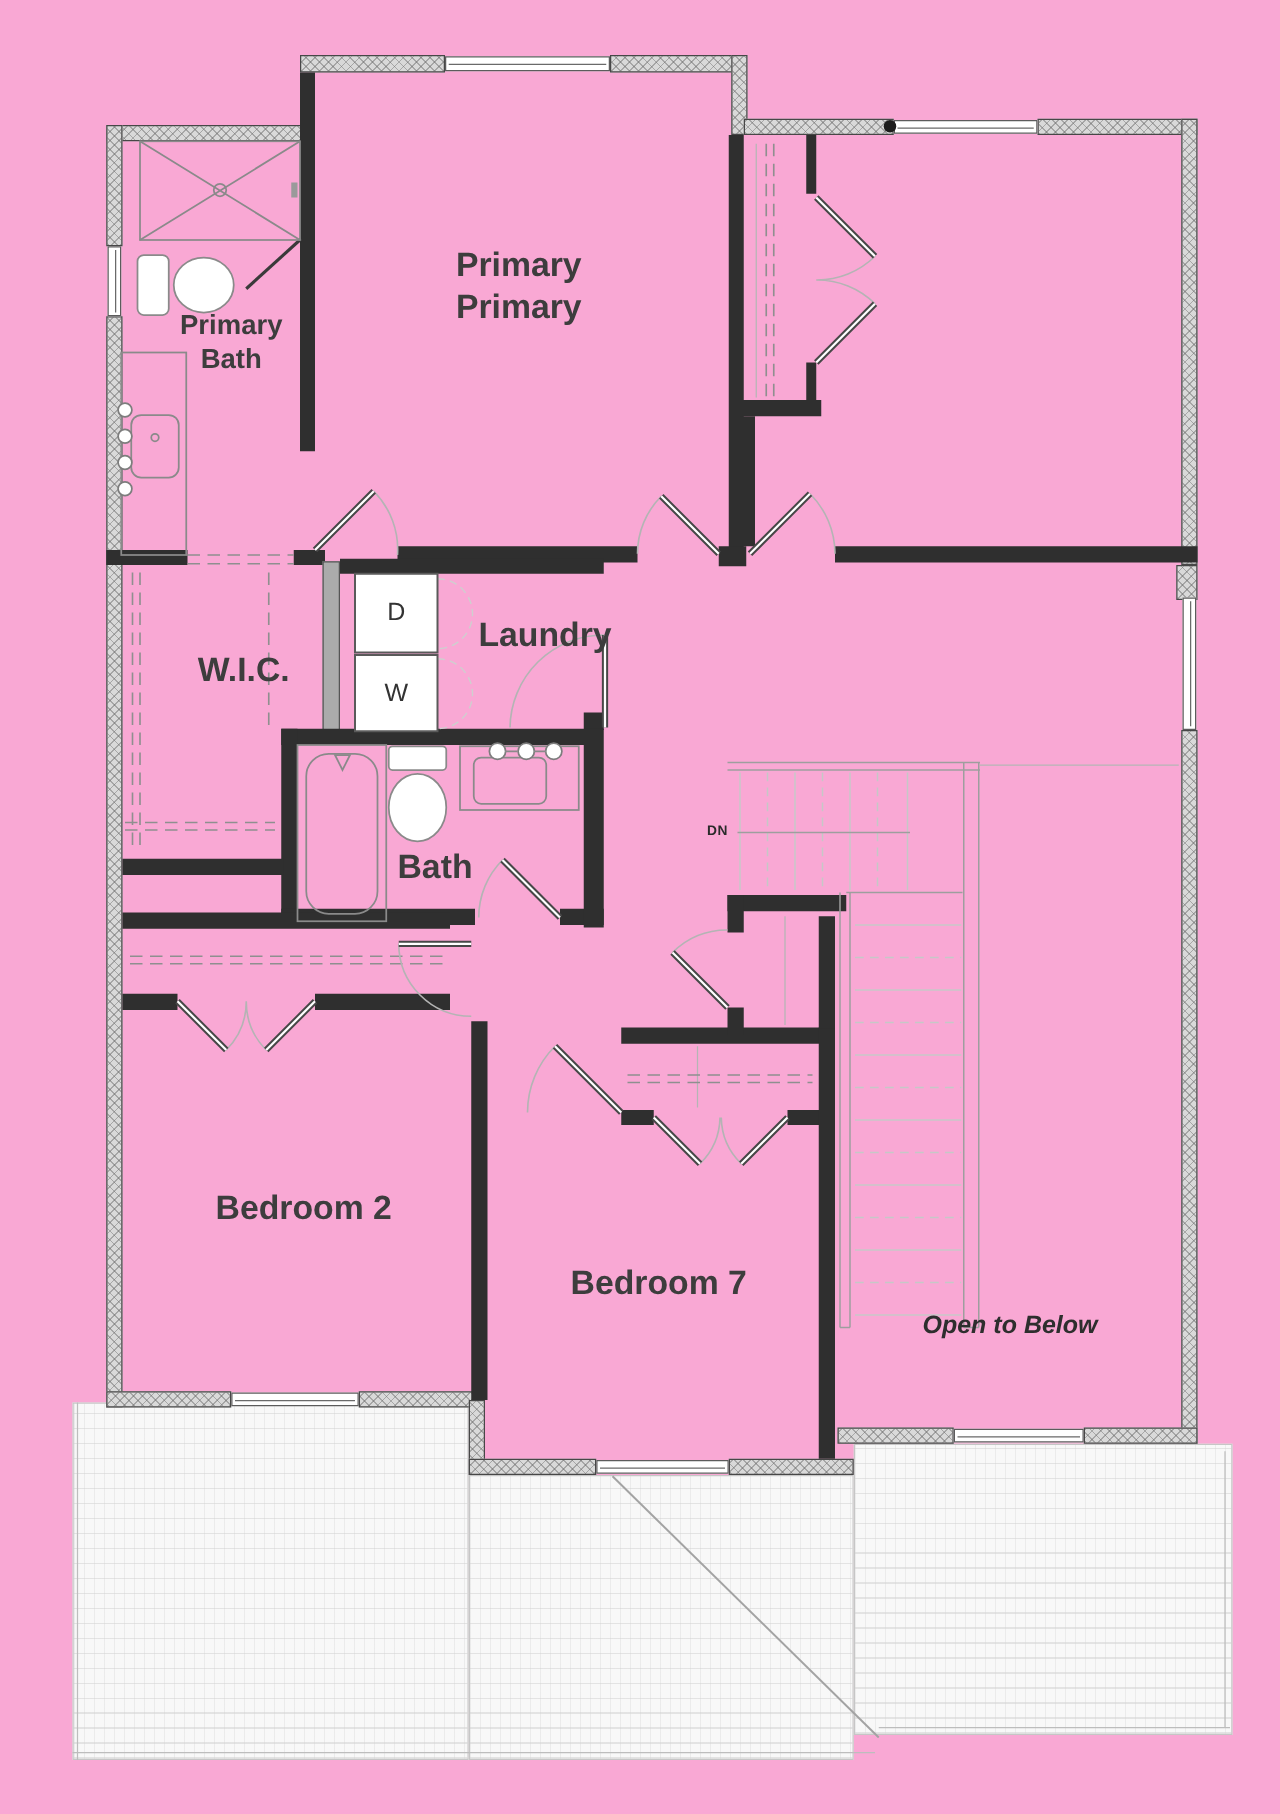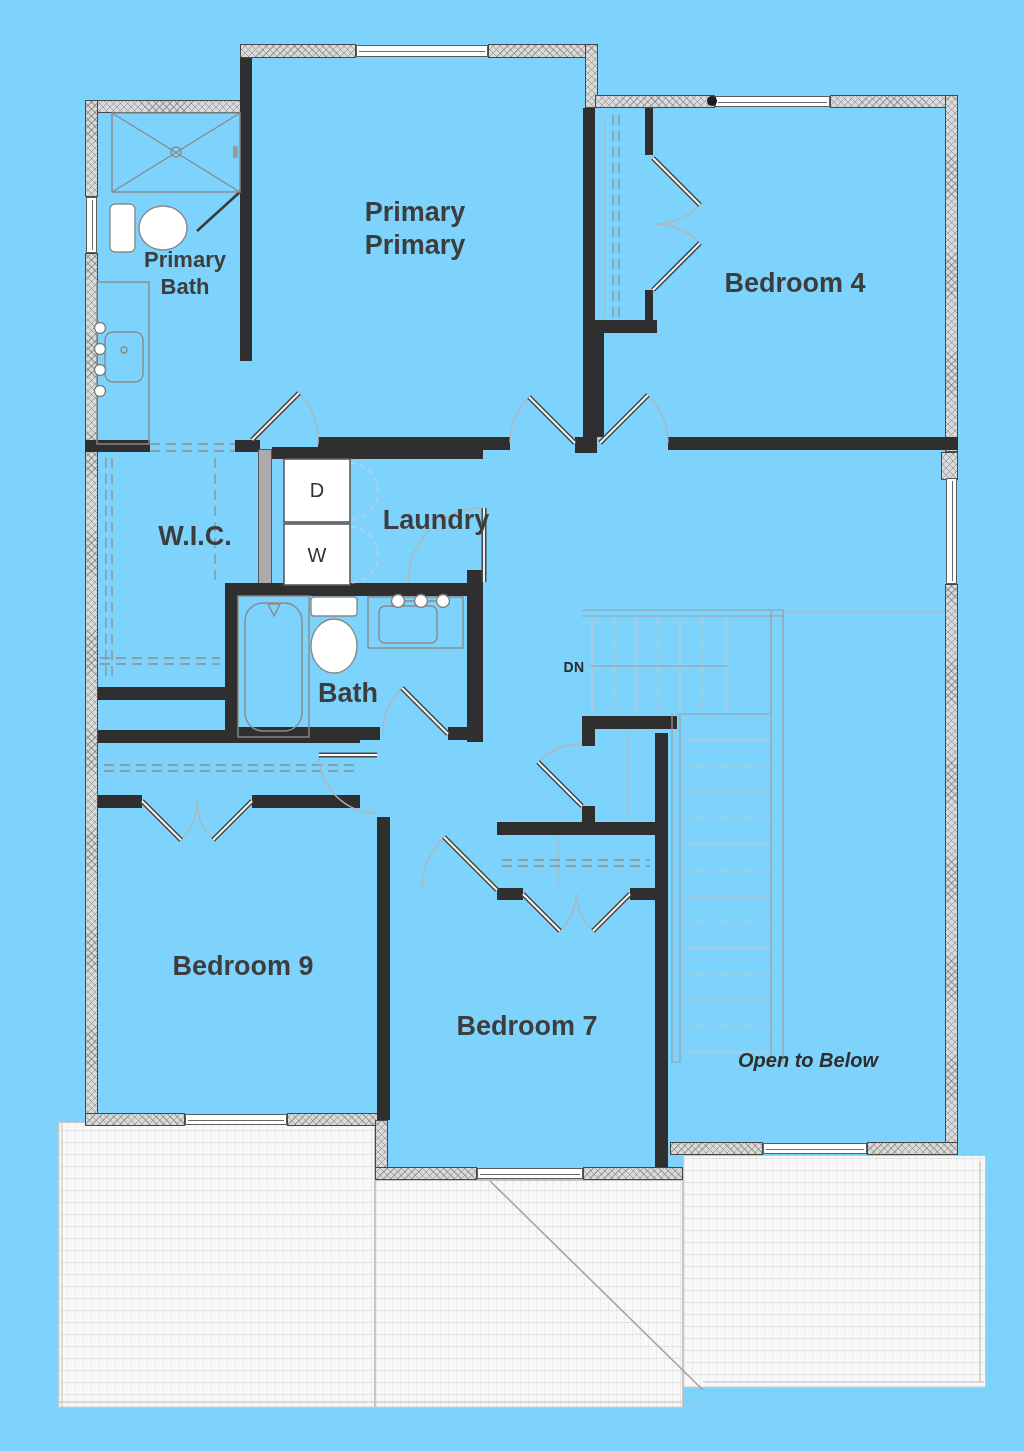--- a/index.html
+++ b/index.html
@@ -1,16 +1,16 @@
 <!DOCTYPE html>
 <html><head>
 <meta charset="utf-8">
 <style>
   html,body{margin:0;padding:0;background:#fff;}
-  #plan{position:relative;width:1024px;height:1451px;background:#7dd3fc;overflow:hidden;
+  #plan{position:relative;width:1024px;height:1451px;background:#f9a8d4;overflow:hidden;
         font-family:"Liberation Sans",sans-serif;}
   
   .wh{position:absolute;box-sizing:border-box;background-color:#d9d9d9;
       background-image:
         repeating-linear-gradient(45deg, rgba(105,105,105,.45) 0 1px, transparent 1px 5px),
         repeating-linear-gradient(-45deg, rgba(105,105,105,.45) 0 1px, transparent 1px 5px);
       border:1px solid #474747;}
   
   .ws{position:absolute;background:#2f2f2f;}
   
@@ -23,21 +23,21 @@
   .roof{position:absolute;box-sizing:border-box;background-color:#f8f8f8;border:1px solid #c6c6c6;
       background-image:
         repeating-linear-gradient(0deg, rgba(210,210,210,.55) 0 1px, transparent 1px 12px),
         repeating-linear-gradient(90deg, rgba(222,222,222,.5) 0 1px, transparent 1px 8px);}
   svg{position:absolute;left:0;top:0;}
   
   .lbl{position:absolute;color:#3d3d3d;text-align:center;line-height:1.22;}
   .big{font-size:27px;font-weight:700;}
   .med{font-size:22px;font-weight:700;}
   .sm{font-size:20px;font-weight:400;color:#333;}
-  .tiny{font-size:14px;font-weight:700;color:#2b2b2b;letter-spacing:.5px;}
+  .tiny{font-size:11px;font-weight:700;color:#2b2b2b;letter-spacing:.5px;}
   .ital{font-size:20px;font-weight:700;font-style:italic;color:#2e2e2e;}
 </style>
 </head>
 <body>
 
 <div id="plan">
 
   <div class="roof" style="left:58px;top:1122px;width:317px;height:286px;"></div>
   <div class="roof" style="left:375px;top:1180px;width:308px;height:228px;"></div>
   <div class="roof" style="left:683px;top:1155px;width:303px;height:233px;"></div>
@@ -206,23 +206,22 @@
   </svg>
 
   <div class="lbl big" style="left:295px;top:196px;width:240px;">
     <span>Primary</span><br>
     <span>Primary</span>
   </div>
   <div class="lbl med" style="left:105px;top:247px;width:160px;">
     <span>Primary</span><br>
     <span>Bath</span>
   </div>
-  <div class="lbl big" style="left:670px;top:267px;width:250px;">Bedroom 4</div>
   <div class="lbl big" style="left:115px;top:520px;width:160px;">W.I.C.</div>
-  <div class="lbl big" style="left:336px;top:504px;width:200px;">Laundry</div>
+  <div class="lbl big" style="left:336px;top:492px;width:200px;">Laundry</div>
   <div class="lbl sm" style="left:297px;top:478px;width:40px;">D</div>
   <div class="lbl sm" style="left:297px;top:543px;width:40px;">W</div>
   <div class="lbl big" style="left:268px;top:677px;width:160px;">Bath</div>
   <div class="lbl tiny" style="left:556px;top:659px;width:36px;">DN</div>
-  <div class="lbl big" style="left:118px;top:950px;width:250px;">Bedroom 9</div>
+  <div class="lbl big" style="left:118px;top:950px;width:250px;">Bedroom 2</div>
   <div class="lbl big" style="left:402px;top:1010px;width:250px;">Bedroom 7</div>
   <div class="lbl ital" style="left:658px;top:1048px;width:300px;">Open to Below</div>
 </div>
 
 </body></html>

